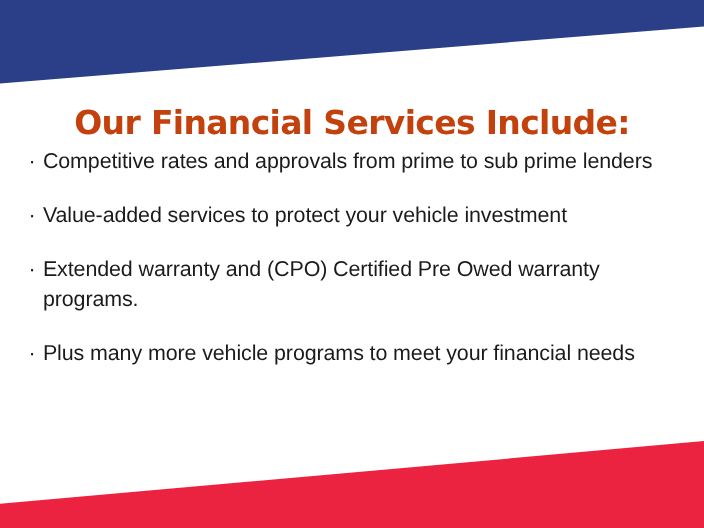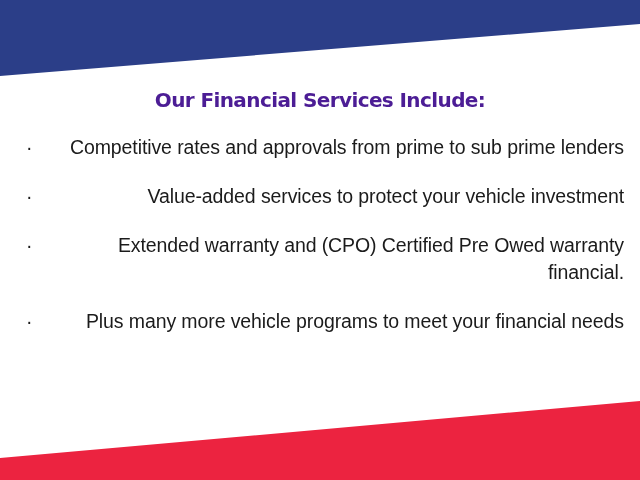--- a/index.html
+++ b/index.html
@@ -27,23 +27,23 @@
     pointer-events: none;
   }
   #slide-title {
     position: absolute;
     left: 0;
     top: 76px;
     width: 640px;
     text-align: center;
     font-family: "DejaVu Sans", "Liberation Sans", sans-serif;
     font-weight: bold;
-    font-size: 20px;
+    font-size: 30px;
     letter-spacing: -0.6px;
-    color: #4c1d95;
+    color: #c2410c;
     line-height: 1.15;
     white-space: nowrap;
   }
   #bullet-list {
     position: absolute;
     left: 24px;
     top: 134px;
     width: 600px;
     margin: 0;
     padding: 0;
@@ -65,21 +65,20 @@
   .bullet-marker {
     position: absolute;
     left: 2px;
     top: 0;
     font-size: 19.5px;
     line-height: 1.38;
     color: #1b1b1b;
   }
   .bullet-text {
     display: block;
-    text-align: right;
   }
 </style>
 </head>
 <body>
 
 <div id="slide">
 
   <svg class="band-svg" viewBox="0 0 640 480" preserveAspectRatio="none">
     <polygon points="0,0 640,0 640,24 0,76" fill="#2b3e88"></polygon>
     <polygon points="0,458 640,401 640,480 0,480" fill="#ec2340"></polygon>
@@ -94,21 +93,21 @@
       <span class="bullet-text">Competitive rates and approvals from prime to sub prime lenders</span>
     </li>
 
     <li class="bullet-item">
       <span class="bullet-marker">·</span>
       <span class="bullet-text">Value-added services to protect your vehicle investment</span>
     </li>
 
     <li class="bullet-item">
       <span class="bullet-marker">·</span>
-      <span class="bullet-text">Extended warranty and (CPO) Certified Pre Owed warranty financial.</span>
+      <span class="bullet-text">Extended warranty and (CPO) Certified Pre Owed warranty programs.</span>
     </li>
 
     <li class="bullet-item">
       <span class="bullet-marker">·</span>
       <span class="bullet-text">Plus many more vehicle programs to meet your financial needs</span>
     </li>
 
   </ul>
 
 </div>

